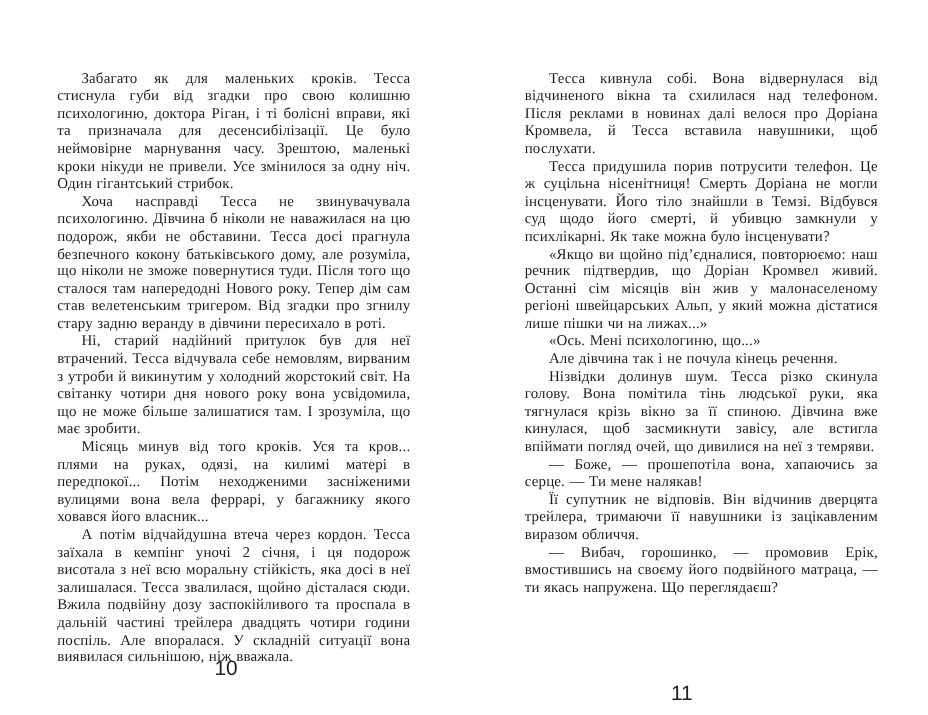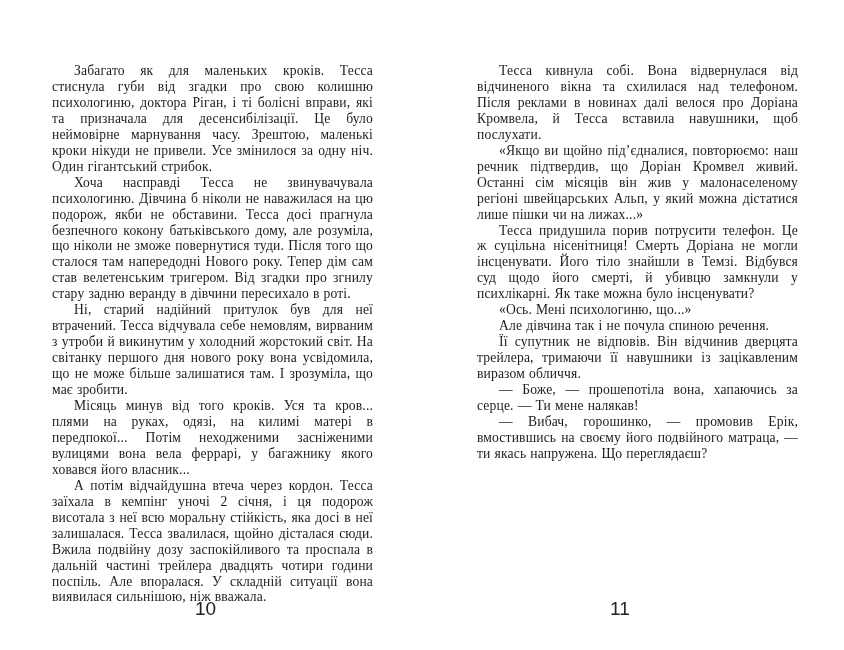--- a/index.html
+++ b/index.html
@@ -49,45 +49,46 @@
       position: absolute;
       top: 598px;
       font-family: "Liberation Sans", "DejaVu Sans", sans-serif;
       font-size: 19px;
       color: #222222;
       font-weight: 300;
       text-align: left;
       width: 40px;
     }
     .page-left .page-number { left: 195px; }
-    .page-right .page-number { left: 188px; }
+    .page-right .page-number { left: 188px; margin-top: 22px; }
   </style>
 </head>
 <body>
 
 <div class="spread">
 
   <div class="page page-left">
     <div class="text-block">
       <p class="para">Забагато як для маленьких кроків. Тесса стиснула губи від згадки про свою колишню психологиню, доктора Ріган, і ті болісні вправи, які та призначала для десенсибілізації. Це було неймовірне марнування часу. Зрештою, маленькі кроки нікуди не привели. Усе змінилося за одну ніч. Один гігантський стрибок.</p>
       <p class="para">Хоча насправді Тесса не звинувачувала психологиню. Дівчина б ніколи не наважилася на цю подорож, якби не обставини. Тесса досі прагнула безпечного кокону батьківського дому, але розуміла, що ніколи не зможе повернутися туди. Після того що сталося там напередодні Нового року. Тепер дім сам став велетенським тригером. Від згадки про згнилу стару задню веранду в дівчини пересихало в роті.</p>
-      <p class="para">Ні, старий надійний притулок був для неї втрачений. Тесса відчувала себе немовлям, вирваним з утроби й викинутим у холодний жорстокий світ. На світанку першого дня нового року вона усвідомила, що не може більше залишатися там. І зрозуміла, що має зробити.</p>
+      <p class="para">Ні, старий надійний притулок був для неї втрачений. Тесса відчувала себе немовлям, вирваним з утроби й викинутим у холодний жорстокий світ. На світанку чотири дня нового року вона усвідомила, що не може більше залишатися там. І зрозуміла, що має зробити.</p>
       <p class="para">Місяць минув від того кроків. Уся та кров... плями на руках, одязі, на килимі матері в передпокої... Потім неходженими засніженими вулицями вона вела феррарі, у багажнику якого ховався його власник...</p>
       <p class="para">А потім відчайдушна втеча через кордон. Тесса заїхала в кемпінг уночі 2 січня, і ця подорож висотала з неї всю моральну стійкість, яка досі в неї залишалася. Тесса звалилася, щойно дісталася сюди. Вжила подвійну дозу заспокійливого та проспала в дальній частині трейлера двадцять чотири години поспіль. Але впоралася. У складній ситуації вона виявилася сильнішою, ніж вважала.</p>
     </div>
     <div class="page-number">10</div>
   </div>
 
   <div class="page page-right">
     <div class="text-block">
       <p class="para">Тесса кивнула собі. Вона відвернулася від відчиненого вікна та схилилася над телефоном. Після реклами в новинах далі велося про Доріана Кромвела, й Тесса вставила навушники, щоб послухати.</p>
+      <p class="para">Тесса придушила порив потрусити телефон. Це ж суцільна нісенітниця! Смерть Доріана не могли інсценувати. Його тіло знайшли в Темзі. Відбувся суд щодо його смерті, й убивцю замкнули у психлікарні. Як таке можна було інсценувати?</p>
       <p class="para">«Якщо ви щойно під’єдналися, повторюємо: наш речник підтвердив, що Доріан Кромвел живий. Останні сім місяців він жив у малонаселеному регіоні швейцарських Альп, у який можна дістатися лише пішки чи на лижах...»</p>
-      <p class="para">Тесса придушила порив потрусити телефон. Це ж суцільна нісенітниця! Смерть Доріана не могли інсценувати. Його тіло знайшли в Темзі. Відбувся суд щодо його смерті, й убивцю замкнули у психлікарні. Як таке можна було інсценувати?</p>
       <p class="para">«Ось. Мені психологиню, що...»</p>
-      <p class="para">Але дівчина так і не почула спиною речення.</p>
+      <p class="para">Але дівчина так і не почула кінець речення.</p>
+      <p class="para">Нізвідки долинув шум. Тесса різко скинула голову. Вона помітила тінь людської руки, яка тягнулася крізь вікно за її спиною. Дівчина вже кинулася, щоб засмикнути завісу, але встигла впіймати погляд очей, що дивилися на неї з темряви.</p>
+      <p class="para">— Боже, — прошепотіла вона, хапаючись за серце. — Ти мене налякав!</p>
       <p class="para">Її супутник не відповів. Він відчинив дверцята трейлера, тримаючи її навушники із зацікавленим виразом обличчя.</p>
-      <p class="para">— Боже, — прошепотіла вона, хапаючись за серце. — Ти мене налякав!</p>
       <p class="para">— Вибач, горошинко, — промовив Ерік, вмостившись на своєму його подвійного матраца, — ти якась напружена. Що переглядаєш?</p>
     </div>
     <div class="page-number">11</div>
   </div>
 
 </div>
 
 </body></html>

